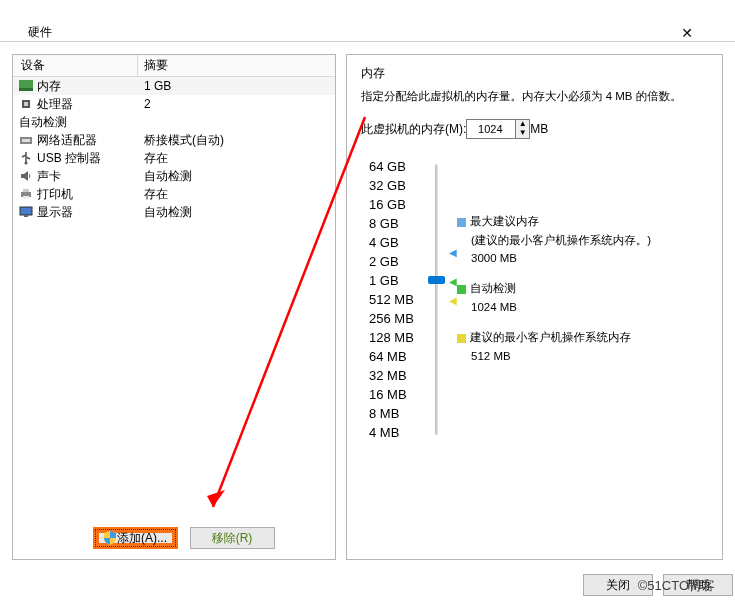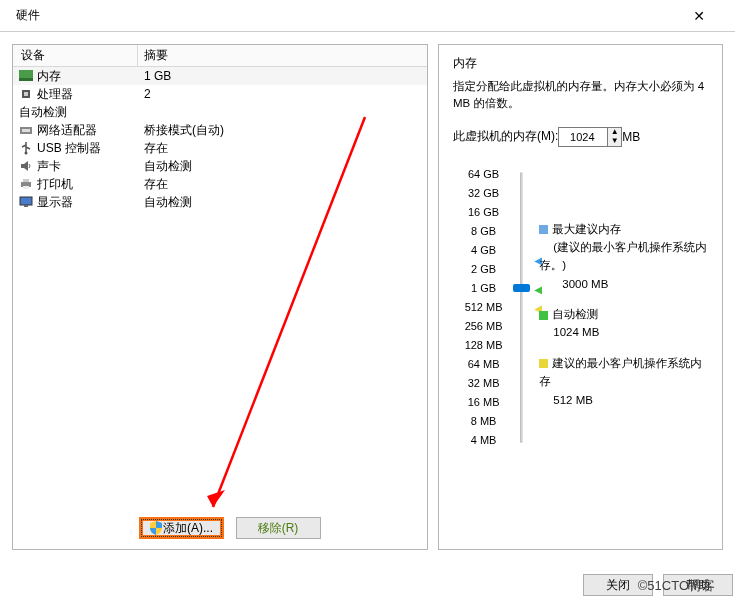--- a/index.html
+++ b/index.html
@@ -1,43 +1,43 @@
 <!DOCTYPE html>
 <html><head>
 <meta charset="utf-8">
 <style>
 * { box-sizing: border-box; font-family: "Microsoft YaHei", "Segoe UI", Arial, sans-serif; }
 body { margin: 0; background: #fff; width: 735px; height: 608px; overflow: hidden; font-size: 12px; }
-.titlebar { height: 32px; display: flex; align-items: center; padding: 0 16px; border-bottom: 1px solid #ccc; background: #fff; }
+.titlebar { height: 42px; display: flex; align-items: flex-end; padding: 0 28px; border-bottom: 1px solid #ccc; background: #fff; }
 .titlebar .title { flex: 1; font-size: 12px; }
 .titlebar .close { width: 40px; text-align: center; font-size: 14px; }
 .content { display: flex; padding: 12px; gap: 10px; height: 530px; }
-.left-panel { width: 416px; border: 1px solid #b5b5b5; background: #fff; position: relative; display: flex; flex-direction: column; }
+.left-panel { width: 324px; border: 1px solid #b5b5b5; background: #fff; position: relative; display: flex; flex-direction: column; }
 .table-head { display: flex; background: #fafafa; border-bottom: 1px solid #d9d9d9; font-size: 12px; height: 22px; align-items: center; }
 .table-head .col1 { width: 125px; padding-left: 8px; border-right: 1px solid #d9d9d9; height: 100%; display: flex; align-items: center; }
 .table-head .col2 { flex: 1; padding-left: 6px; }
 .dev-row { display: flex; height: 18px; align-items: center; font-size: 12px; }
 .dev-row .col1 { width: 125px; padding-left: 6px; display: flex; align-items: center; gap: 4px; }
 .dev-row .col2 { flex: 1; padding-left: 6px; }
 .dev-row.sel { background: #f5f5f5; }
 .icon-box { width: 14px; height: 14px; display: inline-flex; align-items: center; justify-content: center; }
 .btn-row { position: absolute; bottom: 10px; left: 0; right: 0; display: flex; justify-content: center; gap: 12px; }
 .btn { width: 85px; height: 22px; border: 1px solid #adadad; background: #e9e9e9; display: flex; align-items: center; justify-content: center; font-size: 12px; }
-.btn.add { border: 4px solid #f97316; outline: 1px dotted #333; outline-offset: -3px; margin-left: 19px; }
+.btn.add { border: 6px solid #f97316; outline: 1px dotted #333; outline-offset: -3px; margin-left: 19px; }
 .btn.remove { color: #4d7c0f; }
 .right-panel { flex: 1; border: 1px solid #b5b5b5; background: #fff; padding: 10px 14px; position: relative; }
 .rp-title { font-size: 12px; margin-bottom: 6px; }
 .rp-desc { font-size: 11.5px; margin-bottom: 14px; line-height: 1.5; }
 .mem-input-row { display: flex; align-items: center; gap: 0; font-size: 12px; margin-bottom: 18px; }
 .spinner { border: 1px solid #7a7a7a; width: 64px; height: 20px; display: flex; }
 .spinner input { border: 0; width: 48px; text-align: center; padding-right: 4px; font-size: 11px; }
 .spinner .arrows { width: 15px; display: flex; flex-direction: column; border-left: 1px solid #7a7a7a; }
 .spinner .arrows div { flex: 1; font-size: 8px; text-align: center; line-height: 8px; background: #efefef; }
 .slider-area { display: flex; margin-left: 8px; }
-.ticks { width: 52px; text-align: center; font-size: 11px; color: #000; line-height: 19px; }
+.ticks { width: 52px; text-align: left; font-size: 13px; color: #000; line-height: 19px; }
 .track { width: 22px; position: relative; margin-left: 4px; }
 .track .bar { position: absolute; left: 10px; top: 7px; bottom: 7px; width: 3px; background: linear-gradient(to right,#b8b8b8,#e8e8e8); border-radius: 2px; }
 .track .thumb { position: absolute; left: 3px; width: 17px; height: 8px; background: #0078d7; border-radius: 2px; }
 .track .mark { position: absolute; font-size: 10px; }
 .legend { margin-left: 10px; margin-top: 55px; font-size: 11.5px; line-height: 1.6; }
 .legend .item { margin-bottom: 12px; position: relative; }
 .legend .sq { display: inline-block; width: 9px; height: 9px; margin-right: 4px; vertical-align: middle; }
 .footer { position: absolute; bottom: 12px; right: 2px; display: flex; gap: 10px; }
 .footer .btn { width: 70px; }
 .watermark { position: absolute; bottom: 13px; right: 20px; color: #404040; font-size: 13px; pointer-events: none; }
@@ -196,21 +196,21 @@
         <div class="bar"></div>
         <div class="thumb" style="top:119px"></div>
         <div class="mark" style="left:24px;top:90px;color:#3b9be8">◀</div>
         <div class="mark" style="left:24px;top:119px;color:#3fc23f">◀</div>
         <div class="mark" style="left:24px;top:138px;color:#e8d738">◀</div>
       </div>
       <div class="legend">
         <div class="item">
           <span class="sq" style="background:#6da9e2"></span><span>最大建议内存</span><br>
           <span style="margin-left:14px">(建议的最小客户机操作系统内存。)</span><br>
-          <span style="margin-left:23px">3000 MB</span>
+          <span style="margin-left:14px">3000 MB</span>
         </div>
         <div class="item">
           <span class="sq" style="background:#3fc23f"></span><span>自动检测</span><br>
           <span style="margin-left:14px">1024 MB</span>
         </div>
         <div class="item">
           <span class="sq" style="background:#e8d738"></span><span>建议的最小客户机操作系统内存</span><br>
           <span style="margin-left:14px">512 MB</span>
         </div>
       </div>

